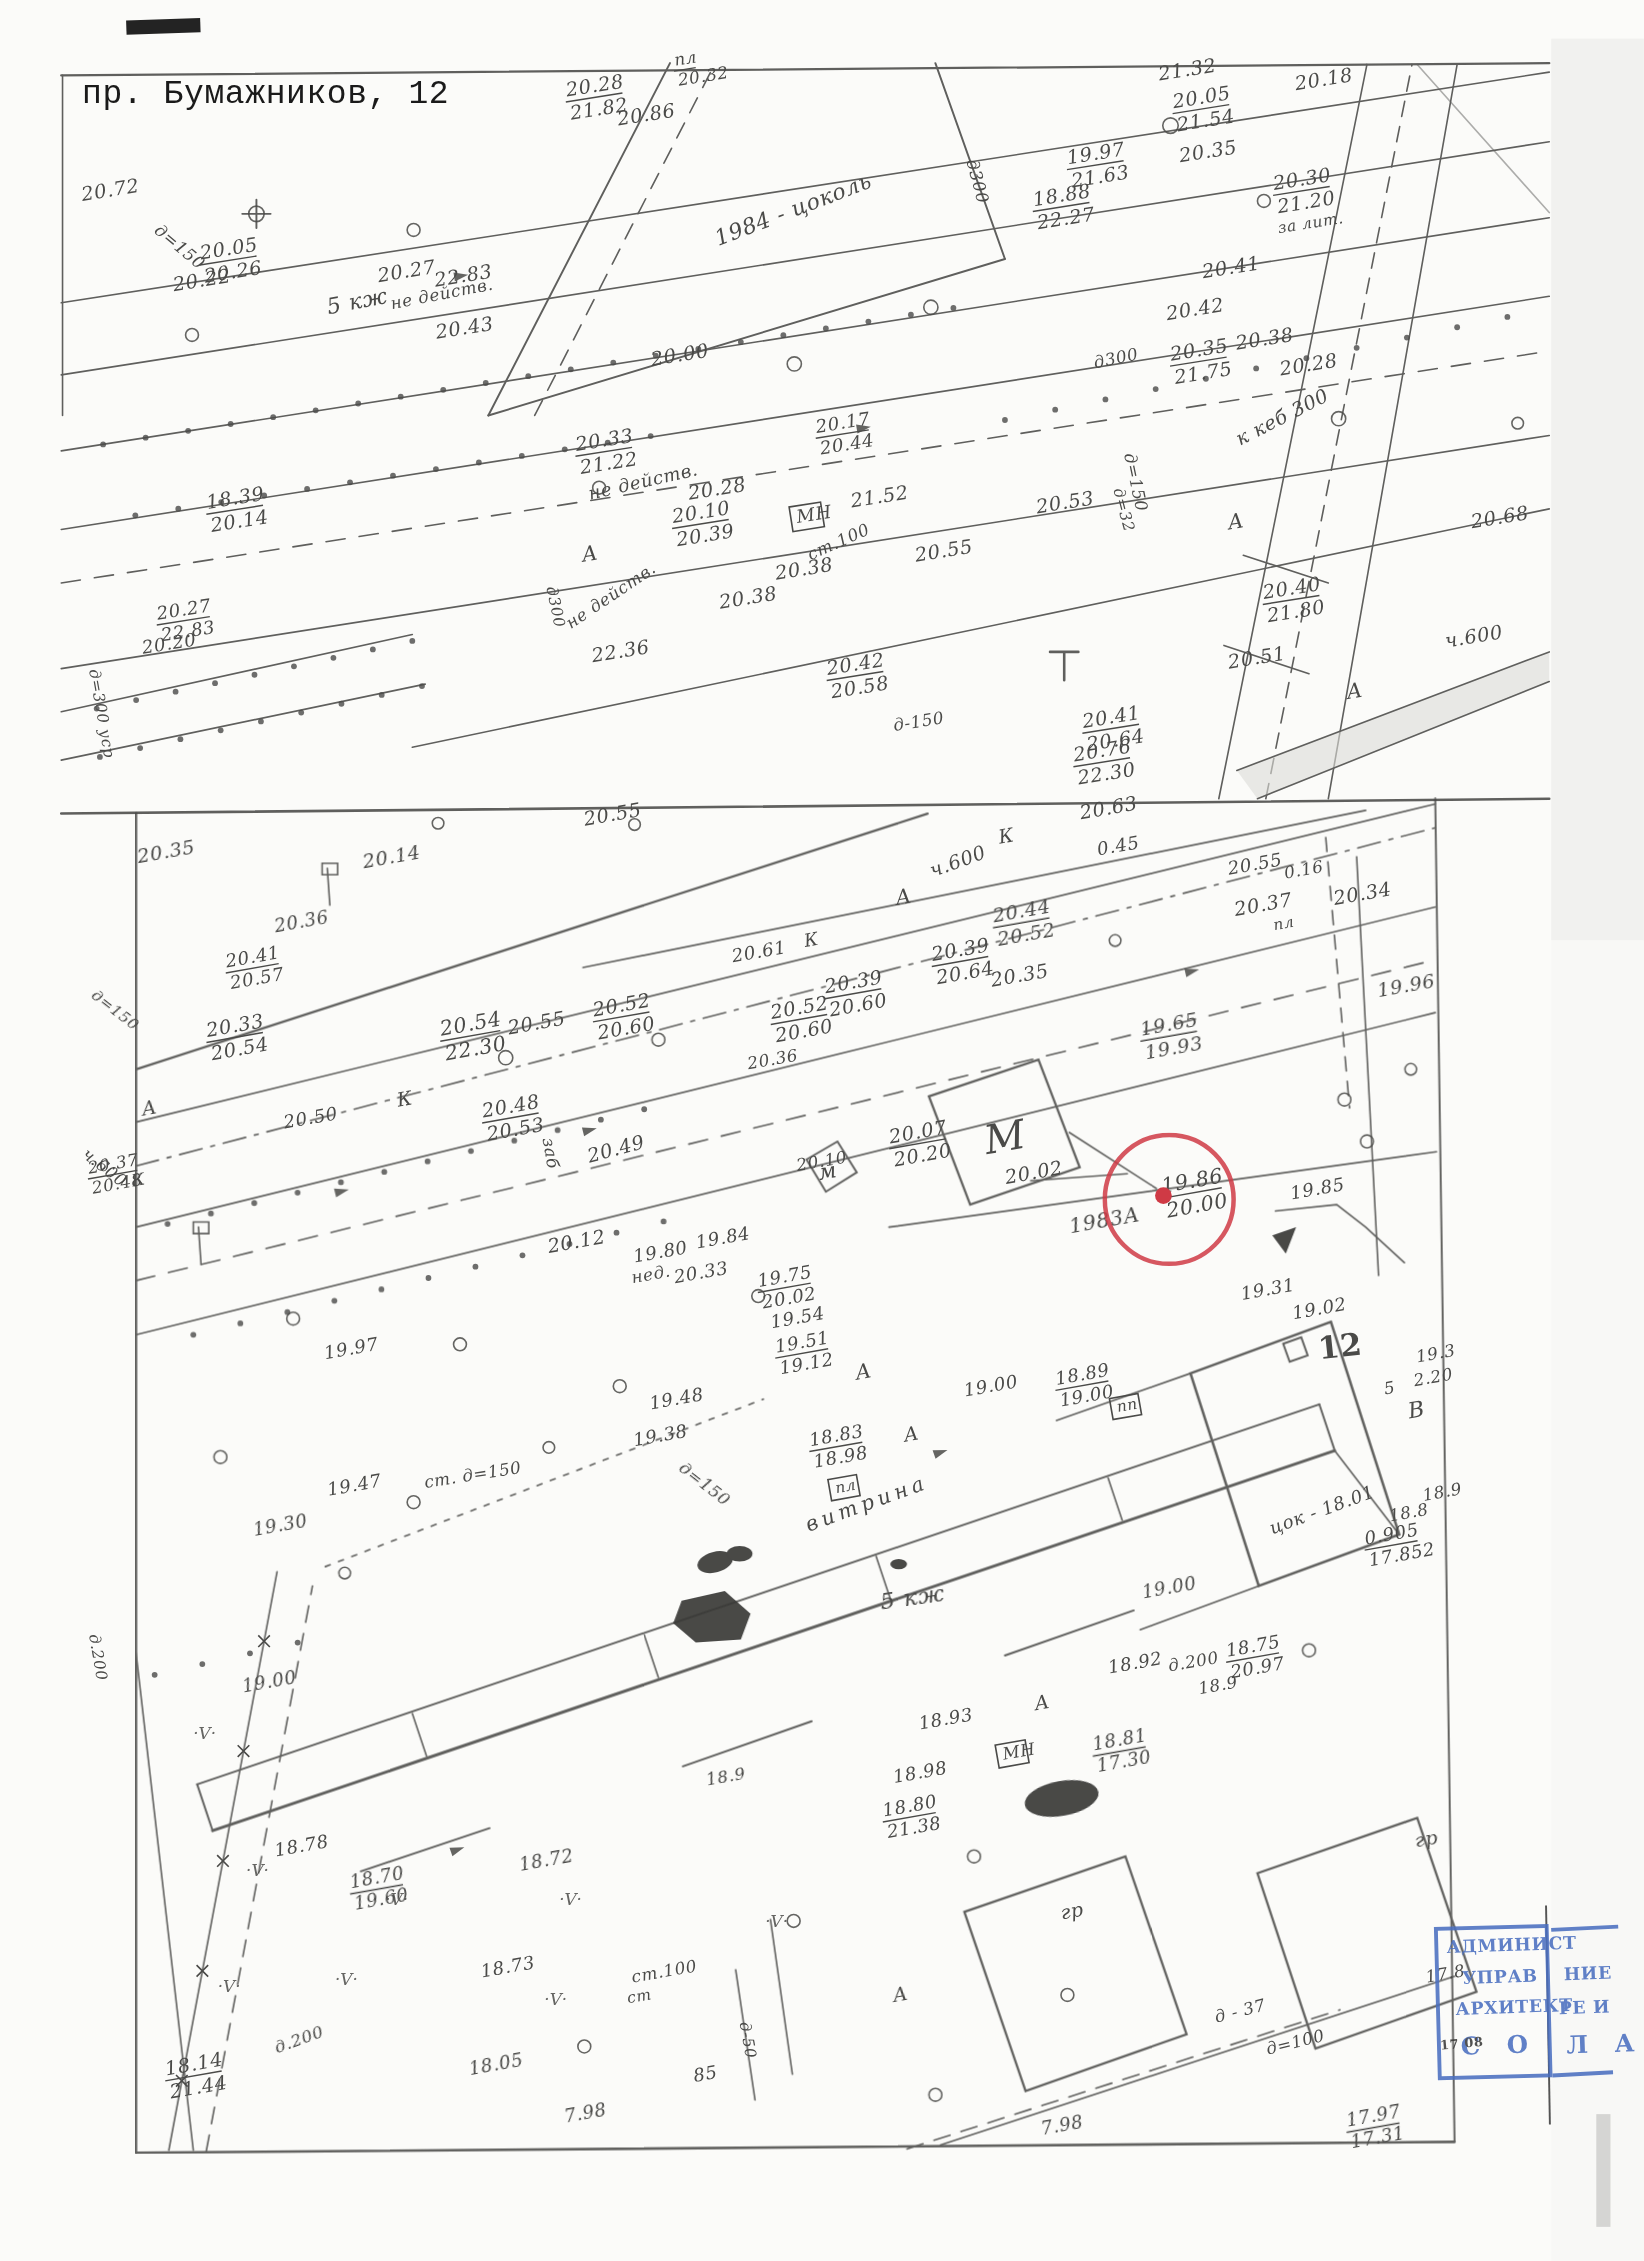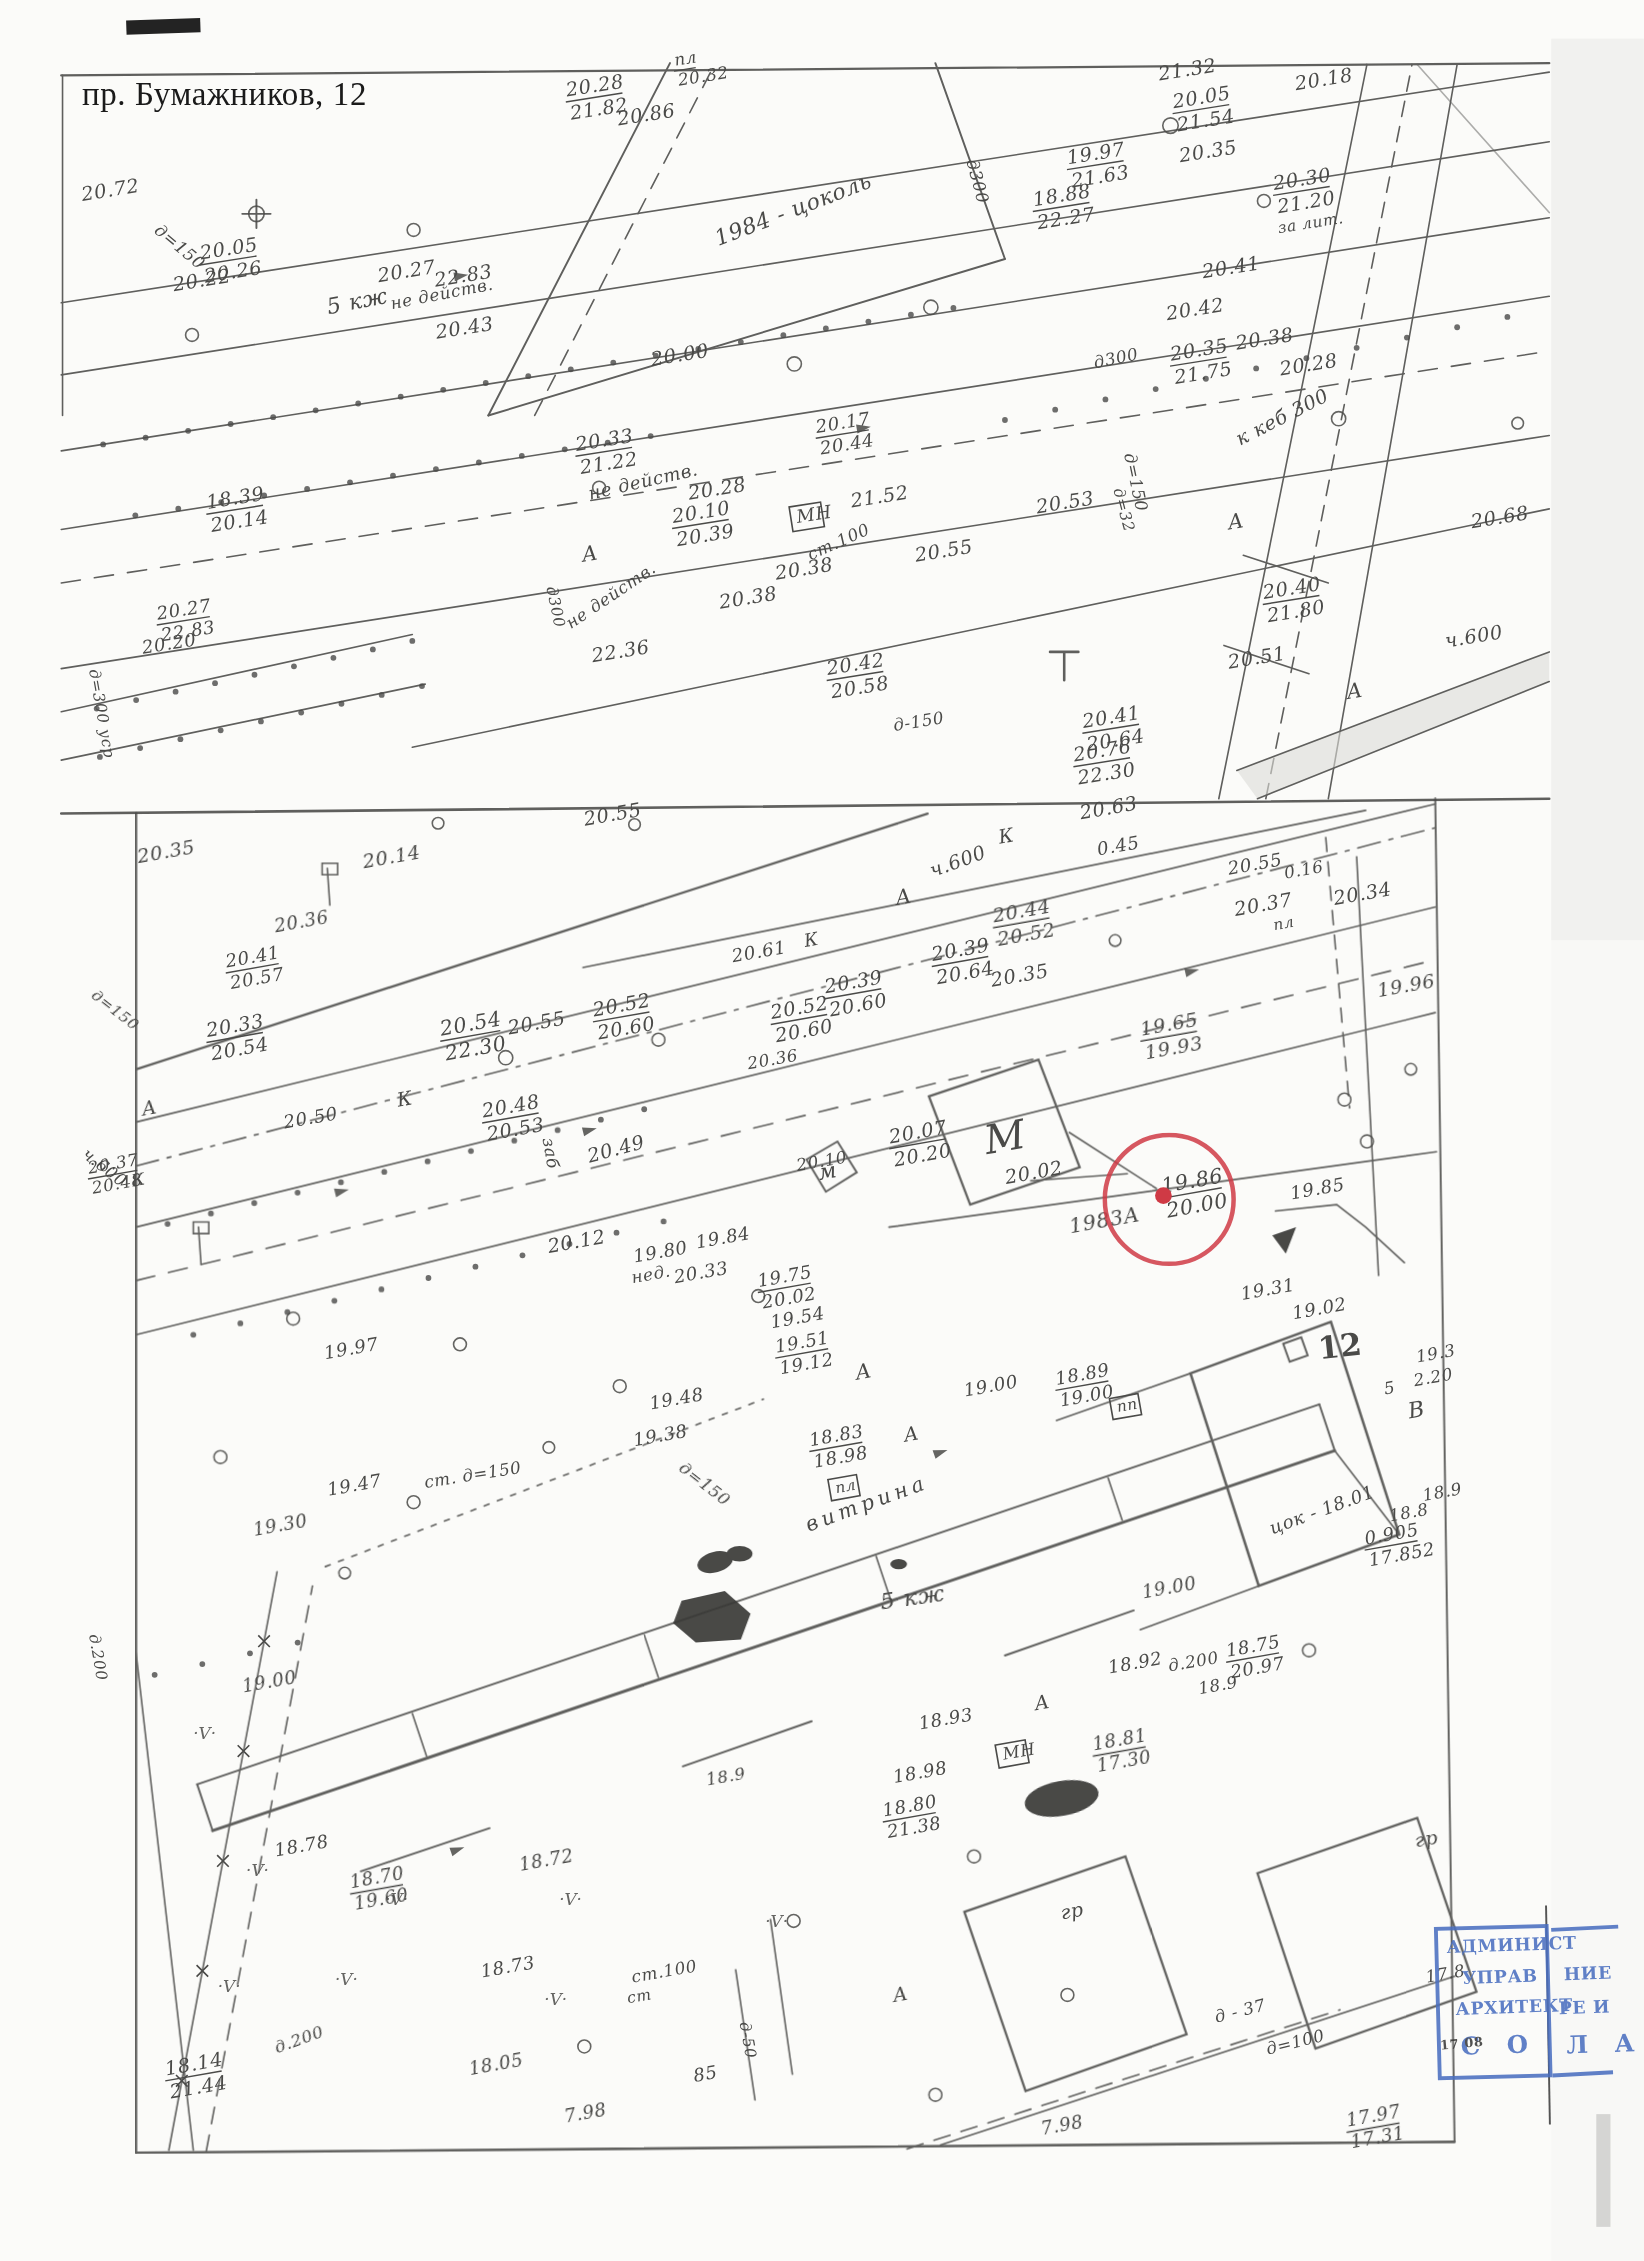--- a/index.html
+++ b/index.html
@@ -1,19 +1,19 @@
 <!DOCTYPE html>
 <html style="font-size:10.3px"><head>
 <meta charset="utf-8">
 <style>
   html,body{margin:0;padding:0;background:#e8e8e6;}
   .page{position:relative;width:1644px;height:2261px;background:#fbfbf9;overflow:hidden;
         font-family:"Liberation Serif",serif;}
   .title{position:absolute;left:82px;top:76px;font-size:33px;color:#1a1a1a;
-         font-family:Liberation Serif, serif;letter-spacing:0.6px;}
+         font-family:Liberation Mono, monospace;letter-spacing:0.6px;}
   svg text{font-family:"DejaVu Serif",serif;}
 </style>
 </head>
 <body>
 
 <div class="page">
 
   <div class="title">пр. Бумажников, 12</div>
 
   <svg id="map-svg" width="1644" height="2261" viewBox="0 0 2552 3510" style="position:absolute;left:0;top:0">

